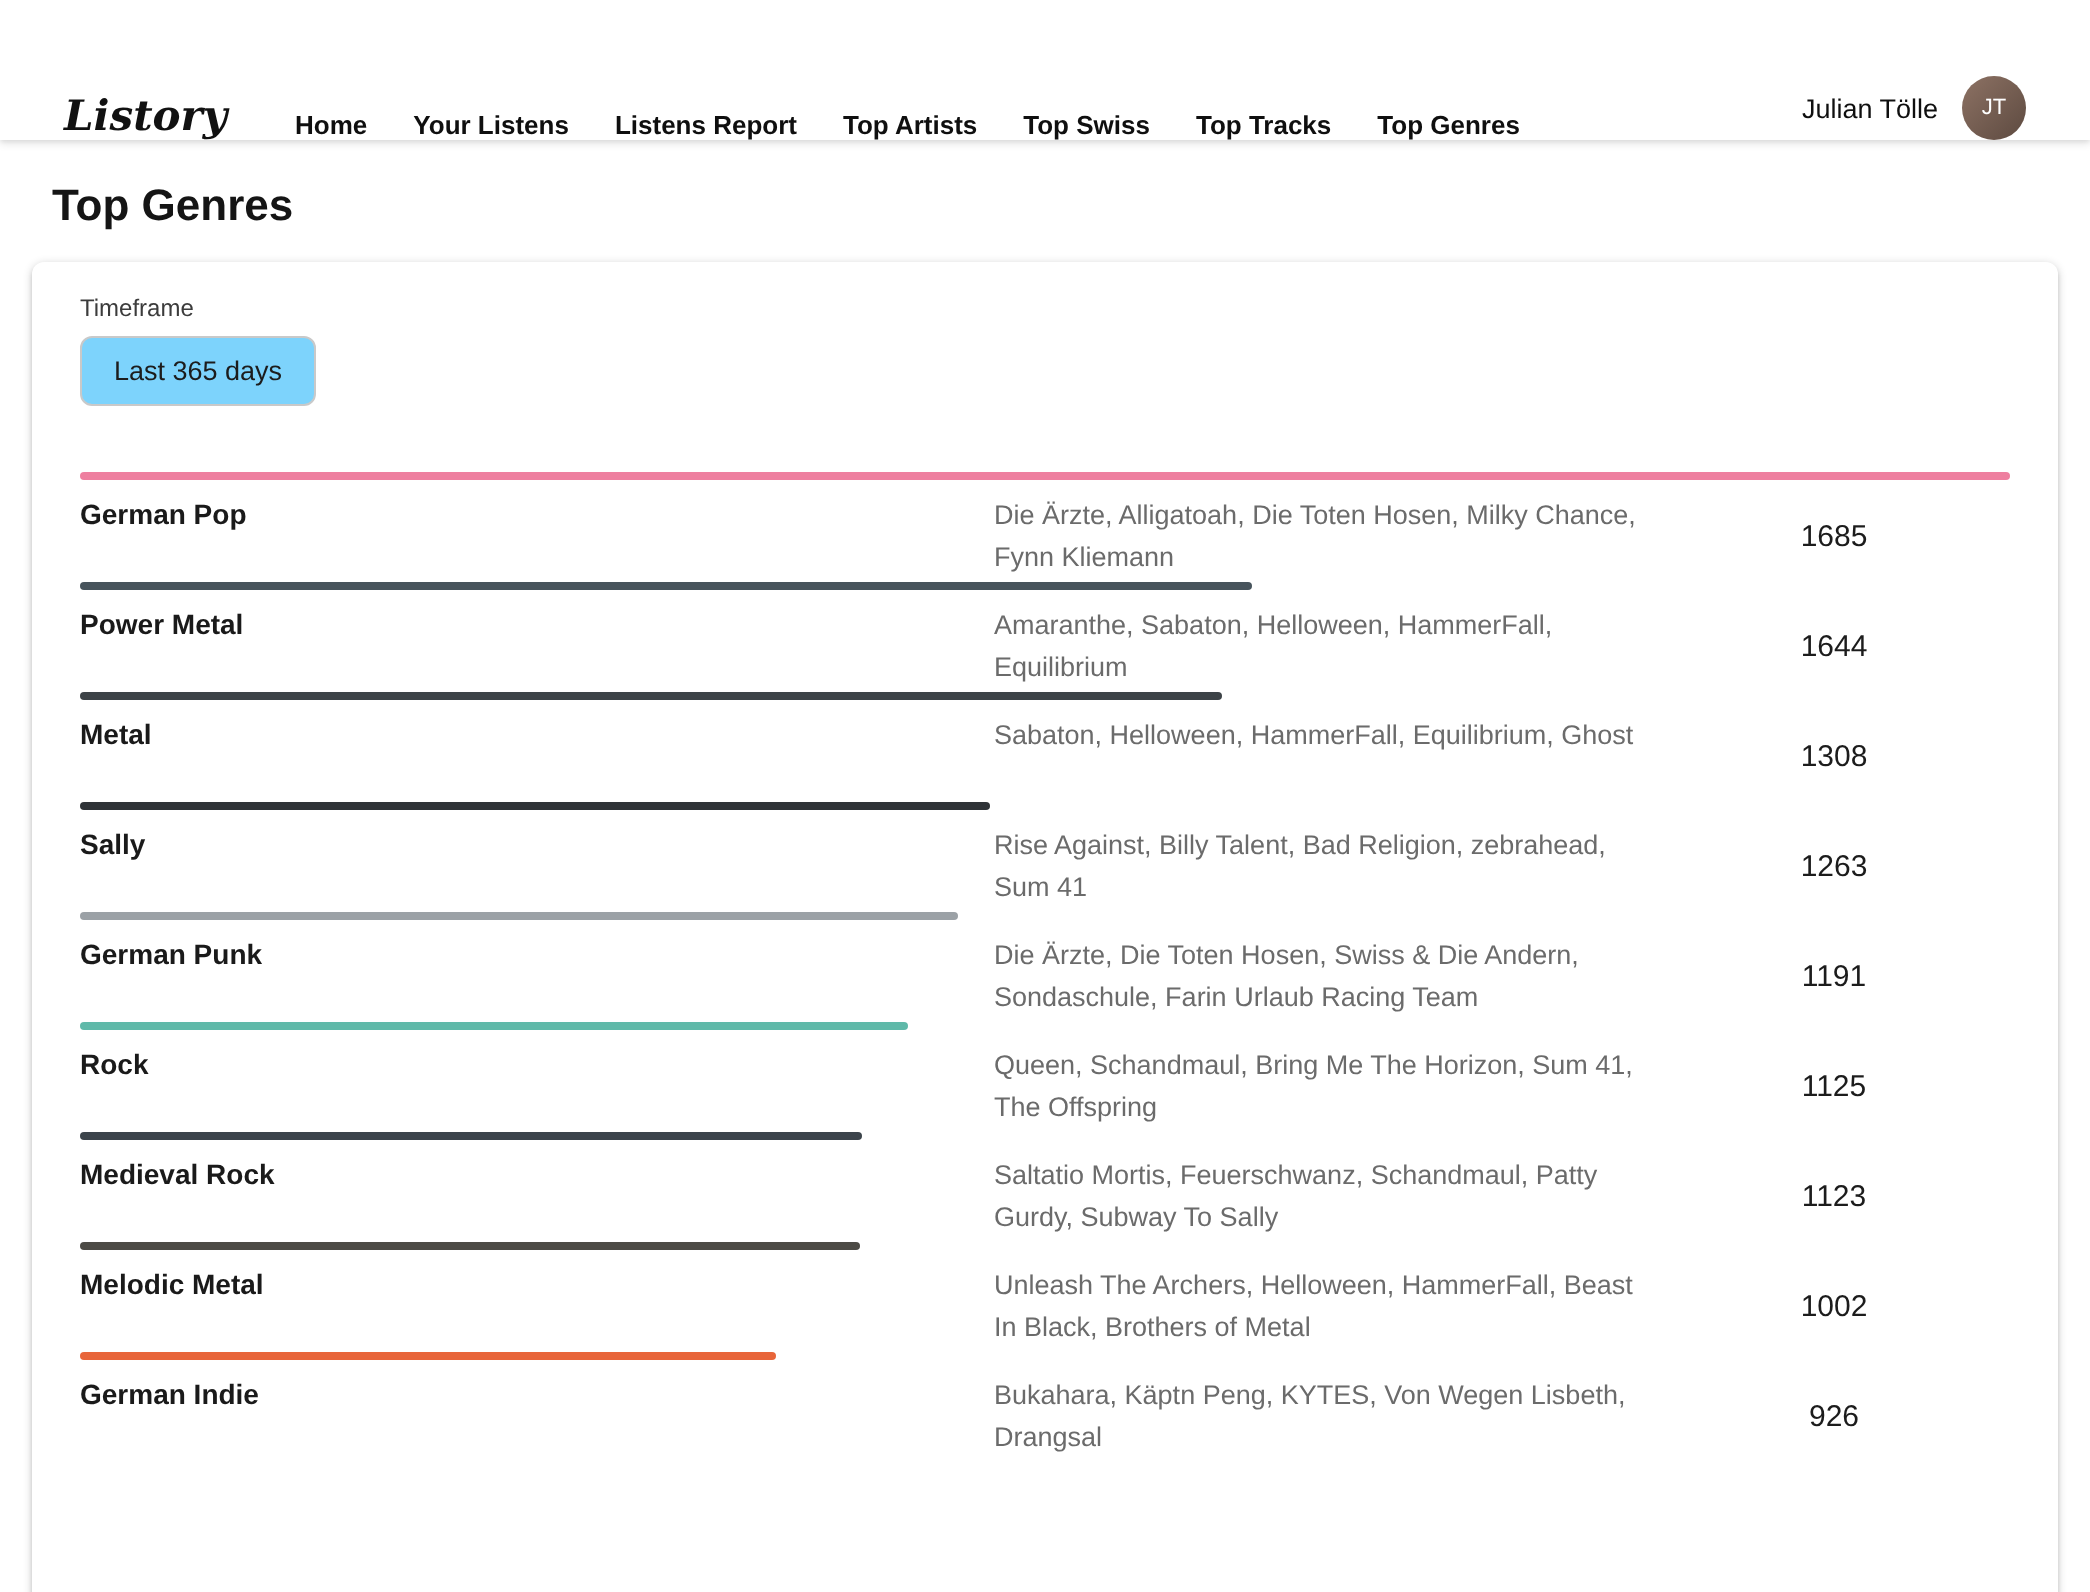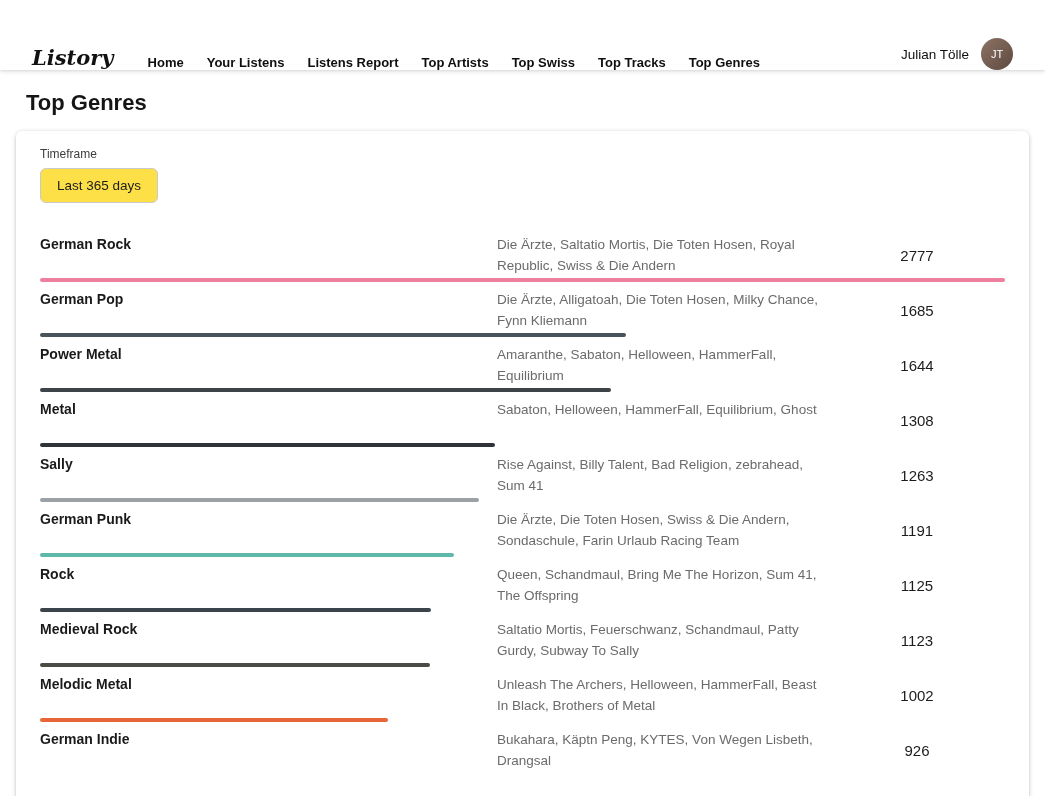--- a/index.html
+++ b/index.html
@@ -58,21 +58,21 @@
     box-shadow: 0 1px 5px rgba(0,0,0,.20), 0 2px 2px rgba(0,0,0,.12), 0 3px 1px -2px rgba(0,0,0,.10);
     padding: 16px 24px 10px 24px;
     min-height: 700px;
   }
   .timeframe-label { font-size: 12px; color: #3c3c3c; margin-bottom: 7px; }
   .timeframe-button {
     display: inline-block;
     padding: 9px 16px;
     border: 1px solid #c9c9c9;
     border-radius: 6px;
-    background: #fde047;
+    background: #7dd3fc;
     font-size: 13.5px; color: #1c1c1c;
     font-family: "Liberation Sans", sans-serif;
     cursor: pointer;
   }
 
   
   .genre-table { margin-top: 24px; }
   .genre-row { padding-top: 7px; }
   .row-content {
     display: grid;
@@ -118,25 +118,20 @@
 
 <div class="main">
   <h1 class="page-title">Top Genres</h1>
 
   <div class="card">
     <div class="timeframe-label">Timeframe</div>
     <button class="timeframe-button">Last 365 days</button>
 
     <div class="genre-table">
   <div class="genre-row">
-    <div class="row-content">
-      <div class="genre-name">German Rock</div>
-      <div class="genre-artists">Die Ärzte, Saltatio Mortis, Die Toten Hosen, Royal Republic, Swiss &amp; Die Andern</div>
-      <div class="genre-count">2777</div>
-    </div>
     <div class="bar-track">
       <div class="genre-bar" style="width: 100%; background: rgb(238, 127, 159);"></div>
     </div>
   </div>
 
   <div class="genre-row">
     <div class="row-content">
       <div class="genre-name">German Pop</div>
       <div class="genre-artists">Die Ärzte, Alligatoah, Die Toten Hosen, Milky Chance, Fynn Kliemann</div>
       <div class="genre-count">1685</div>

